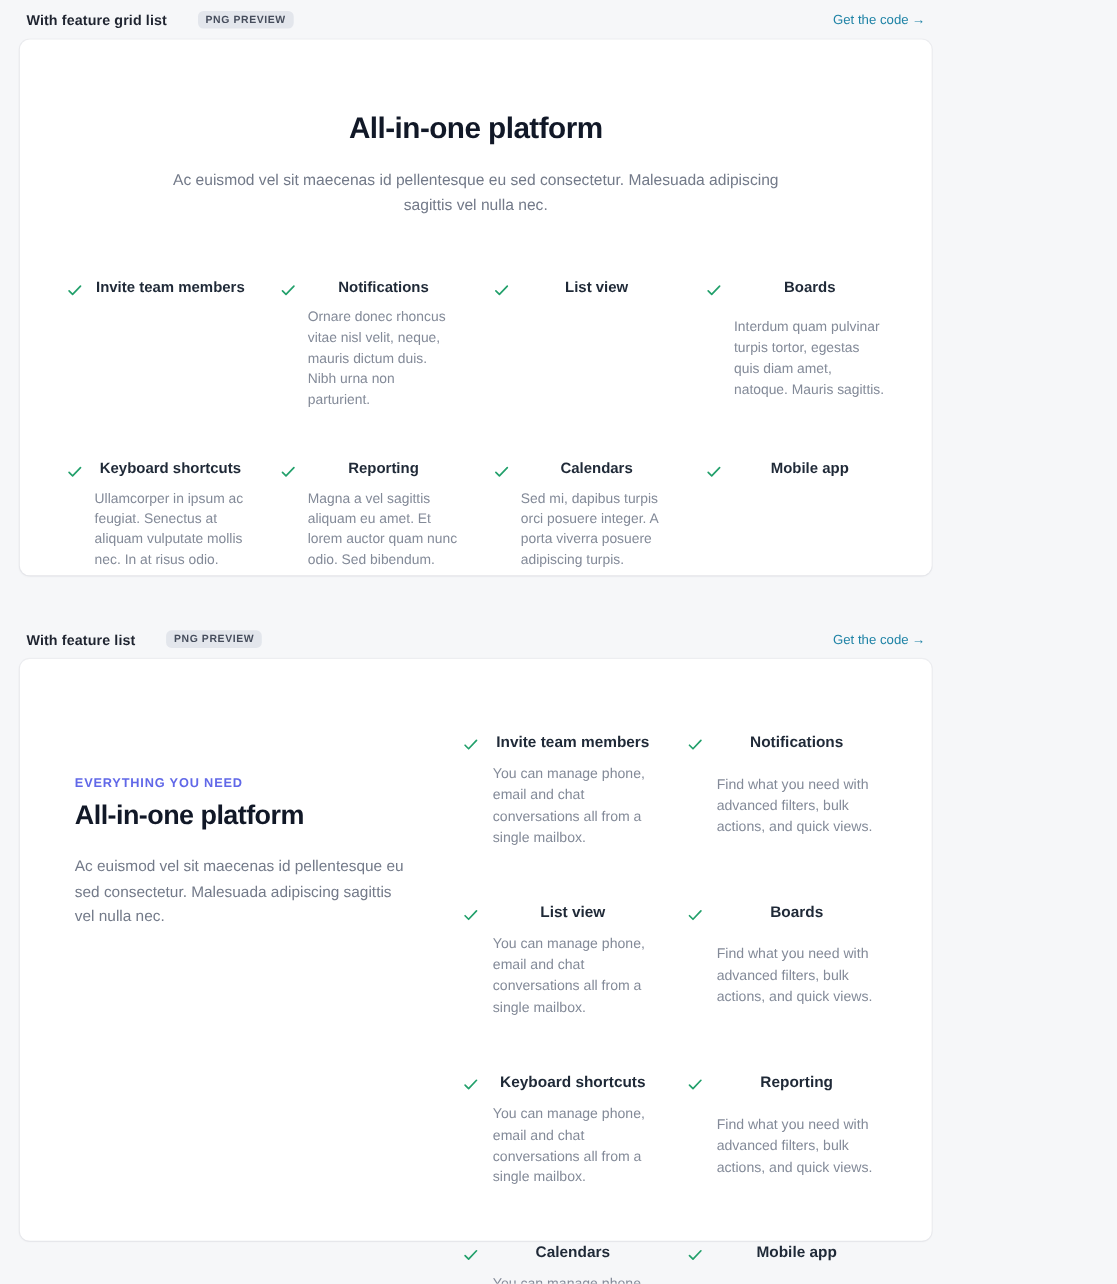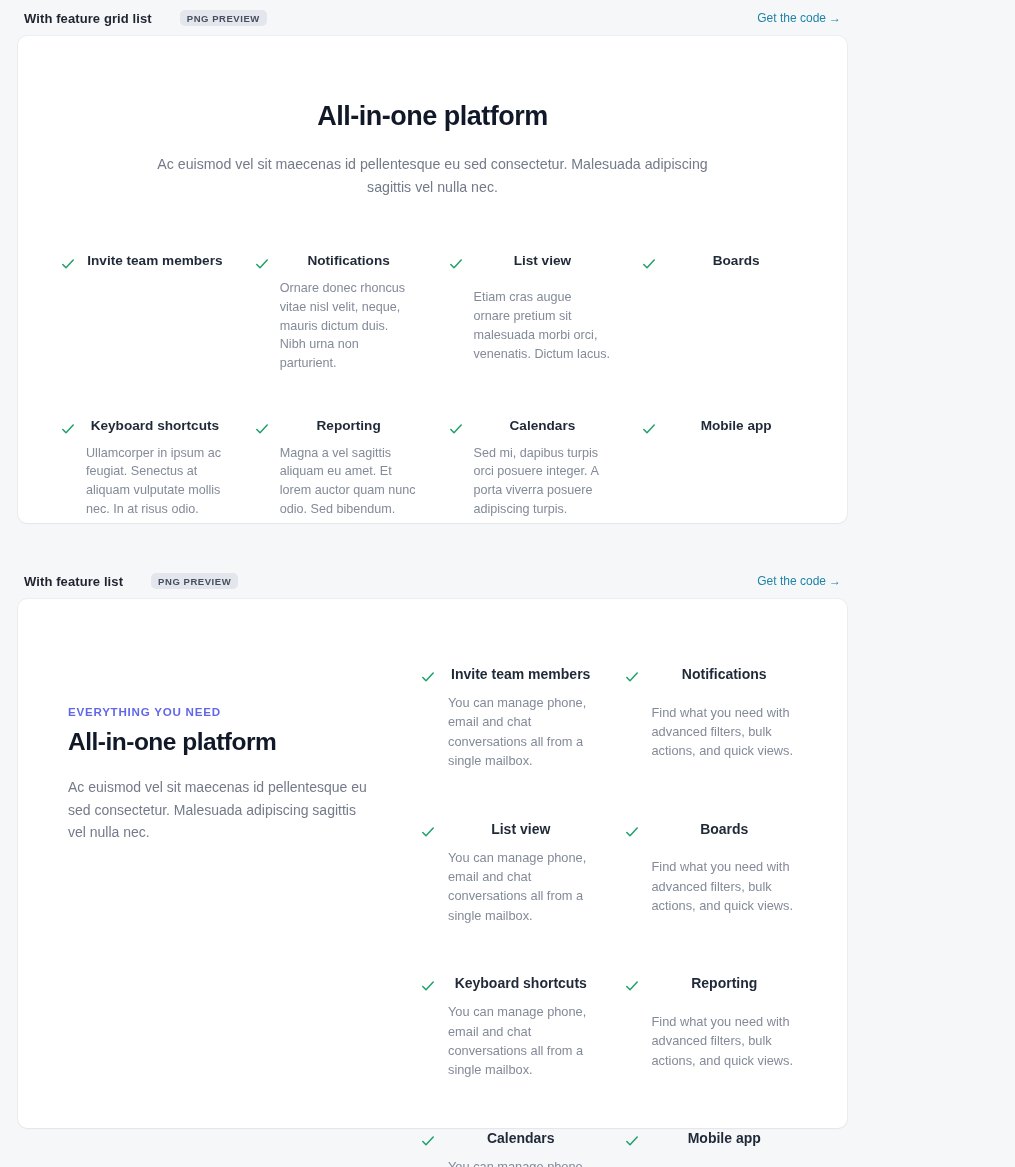--- a/index.html
+++ b/index.html
@@ -192,28 +192,28 @@
           </svg>
         <div class="feat-title">Notifications</div>
         <div class="feat-desc">Ornare donec rhoncus vitae nisl velit, neque, mauris dictum duis. Nibh urna non parturient.</div>
       </div>
 
       <div class="feat">
         <svg class="tick" viewBox="0 0 20 20" fill="none">
             <path d="M3.5 10.6l4 4 9-9.5" stroke="#22a06b" stroke-width="1.9" stroke-linecap="round" stroke-linejoin="round"></path>
           </svg>
         <div class="feat-title">List view</div>
-        <div class="feat-desc">Etiam cras augue ornare pretium sit malesuada morbi orci, venenatis. Dictum lacus.</div>
       </div>
 
       <div class="feat">
         <svg class="tick" viewBox="0 0 20 20" fill="none">
             <path d="M3.5 10.6l4 4 9-9.5" stroke="#22a06b" stroke-width="1.9" stroke-linecap="round" stroke-linejoin="round"></path>
           </svg>
         <div class="feat-title">Boards</div>
+        <div class="feat-desc">Interdum quam pulvinar turpis tortor, egestas quis diam amet, natoque. Mauris sagittis.</div>
       </div>
 
       <div class="feat">
         <svg class="tick" viewBox="0 0 20 20" fill="none">
             <path d="M3.5 10.6l4 4 9-9.5" stroke="#22a06b" stroke-width="1.9" stroke-linecap="round" stroke-linejoin="round"></path>
           </svg>
         <div class="feat-title">Keyboard shortcuts</div>
         <div class="feat-desc">Ullamcorper in ipsum ac feugiat. Senectus at aliquam vulputate mollis nec. In at risus odio.</div>
       </div>
 

